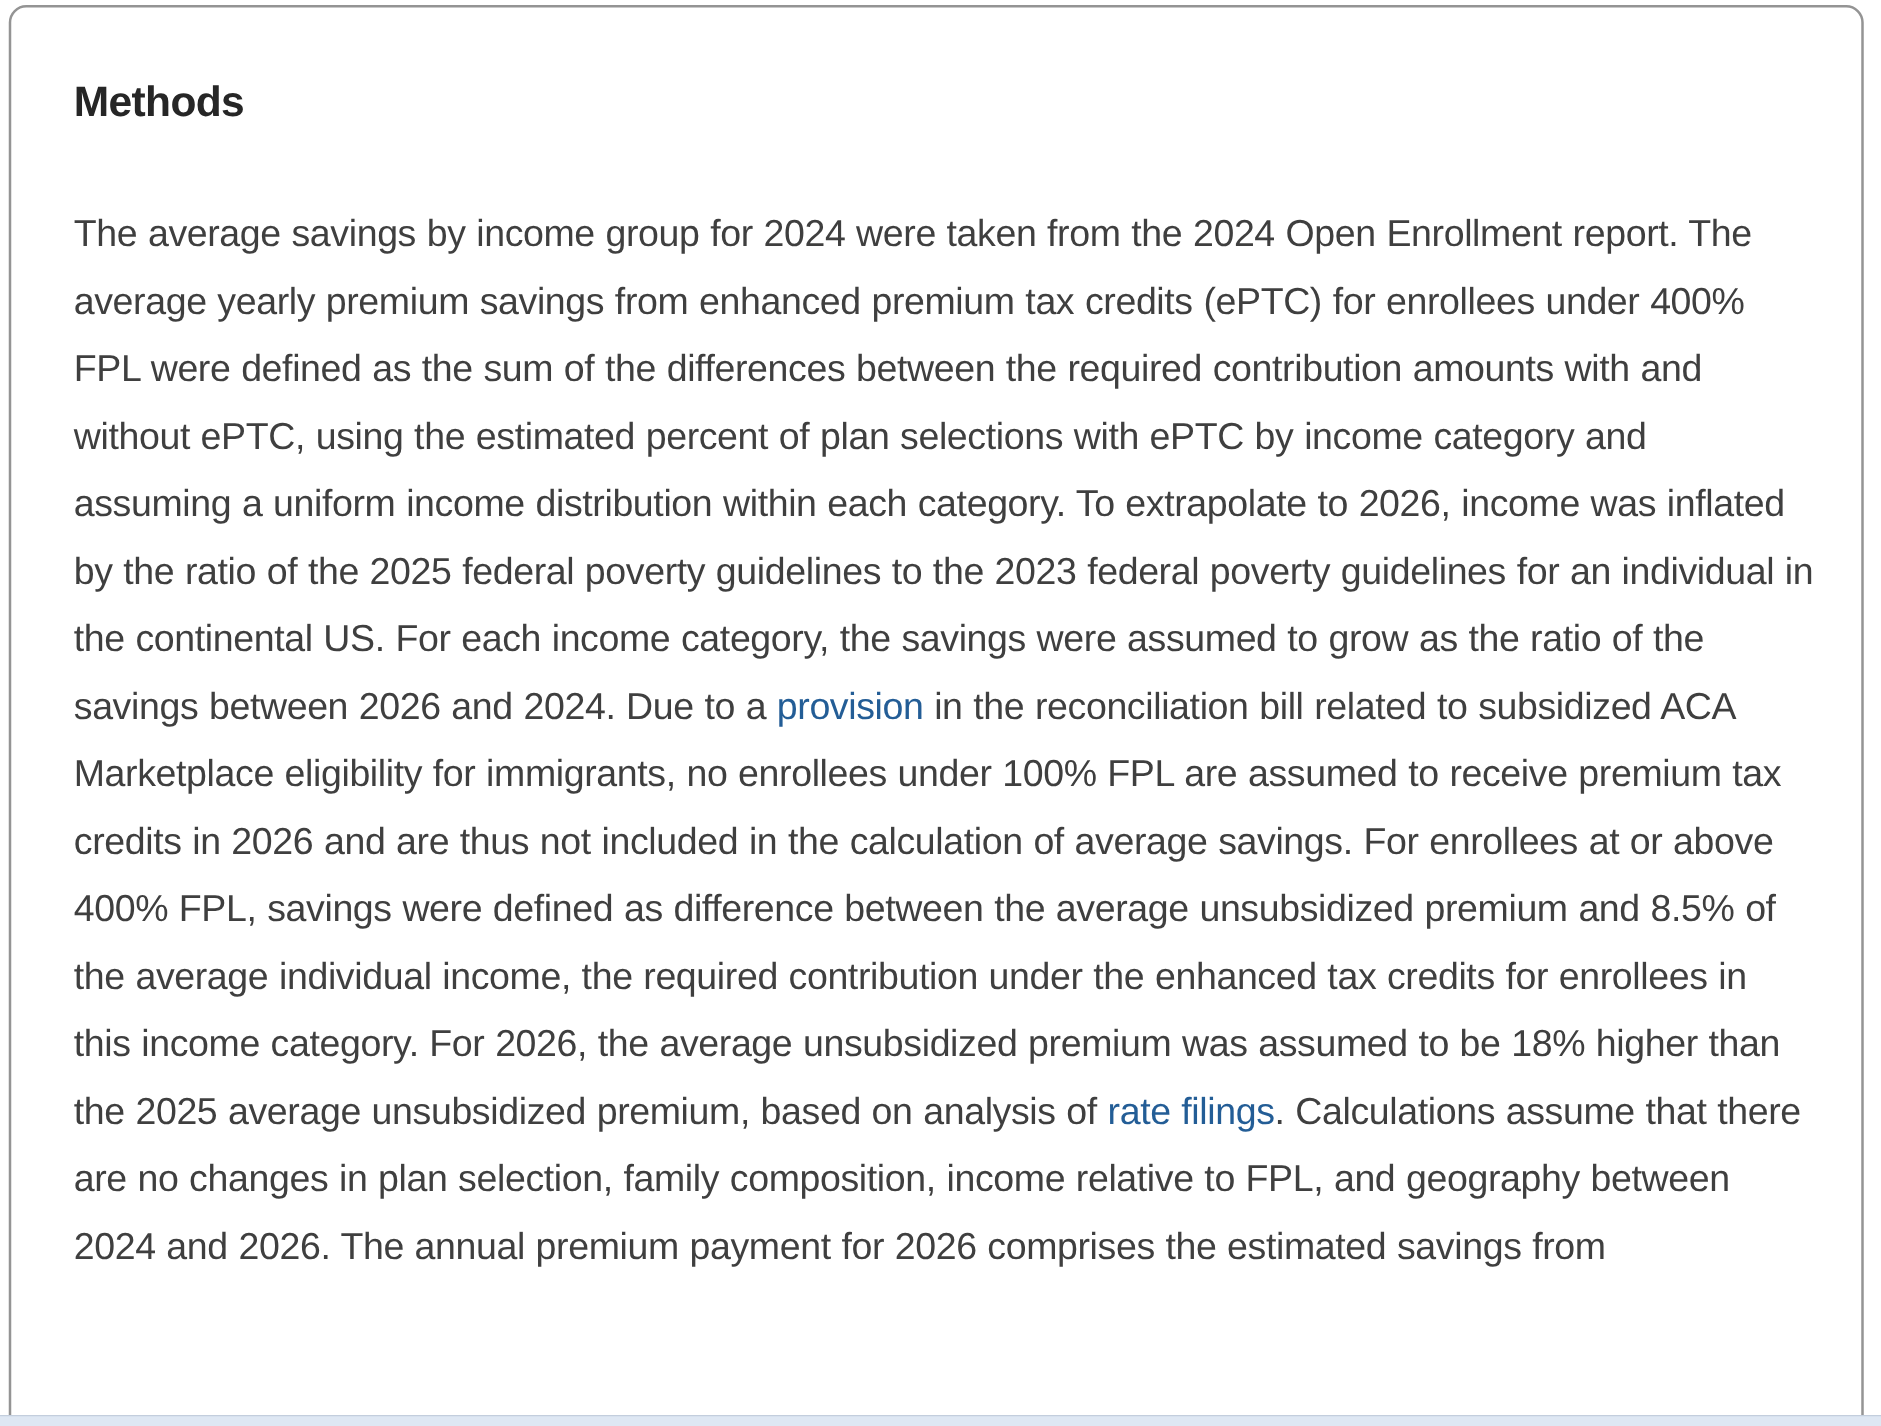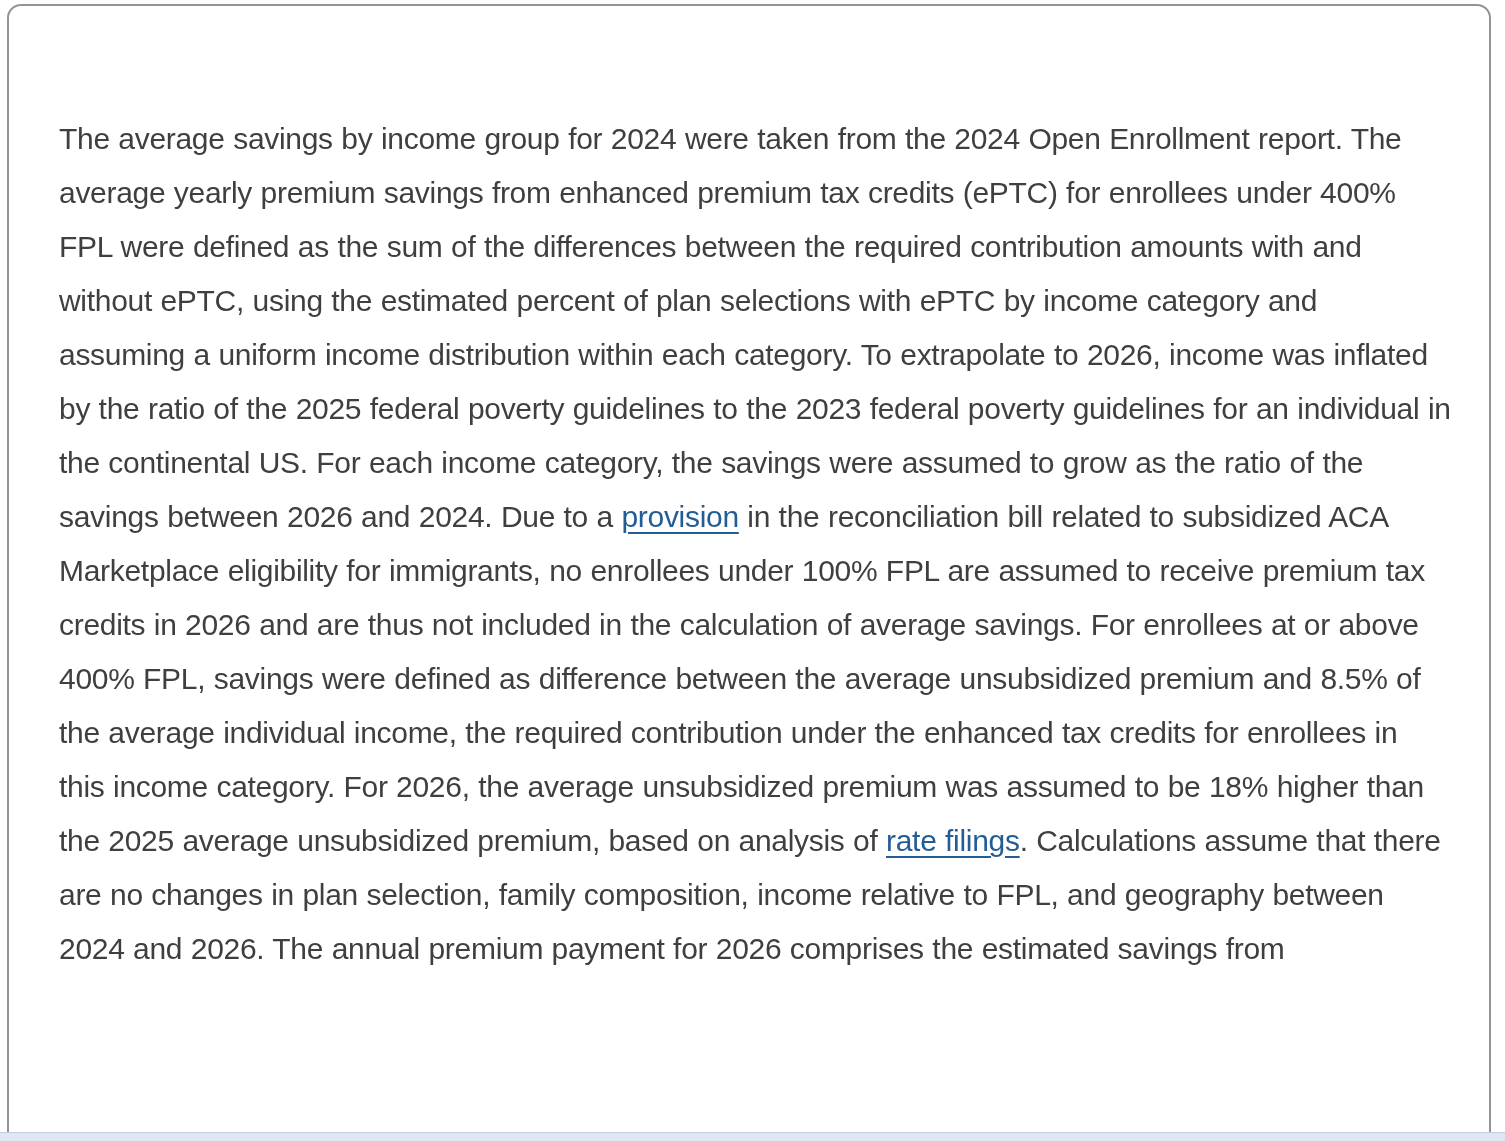--- a/index.html
+++ b/index.html
@@ -34,36 +34,36 @@
     width: 1392px;
     font-size: 30px;
     letter-spacing: -0.3px;
     line-height: 54px;
     color: #3f3f3f;
     font-weight: 400;
     word-spacing: 0.5px;
   }
   .inline-link {
     color: #235d96;
-    text-decoration: underline;
     text-underline-offset: 5px;
     text-decoration-thickness: 2px;
     cursor: pointer;
   }
   .bottom-strip {
     position: absolute;
     left: 0;
     bottom: 0;
     width: 1505px;
     height: 9px;
     background: #dee7f3;
     border-top: 1px solid #c3cedd;
     z-index: 5;
   }
 </style>
 </head>
 <body>
 
 <div class="methods-card">
+  <h2 class="methods-heading">Methods</h2>
   <p class="methods-paragraph"><span>The average savings by income group for 2024 were taken from the 2024 Open Enrollment report. The average yearly premium savings from enhanced premium tax credits (ePTC) for enrollees under 400% FPL were defined as the sum of the differences between the required contribution amounts with and without ePTC, using the estimated percent of plan selections with ePTC by income category and assuming a uniform income distribution within each category. To extrapolate to 2026, income was inflated by the ratio of the 2025 federal poverty guidelines to the 2023 federal poverty guidelines for an individual in the continental US. For each income category, the savings were assumed to grow as the ratio of the savings between 2026 and 2024. Due to a </span><a class="inline-link">provision</a><span> in the reconciliation bill related to subsidized ACA Marketplace eligibility for immigrants, no enrollees under 100% FPL are assumed to receive premium tax credits in 2026 and are thus not included in the calculation of average savings. For enrollees at or above 400% FPL, savings were defined as difference between the average unsubsidized premium and 8.5% of the average individual income, the required contribution under the enhanced tax credits for enrollees in this income category. For 2026, the average unsubsidized premium was assumed to be 18% higher than the 2025 average unsubsidized premium, based on analysis of </span><a class="inline-link">rate filings</a><span>. Calculations assume that there are no changes in plan selection, family composition, income relative to FPL, and geography between 2024 and 2026. The annual premium payment for 2026 comprises the estimated savings from</span></p>
 </div>
 
 <div class="bottom-strip"></div>
 
 </body></html>

